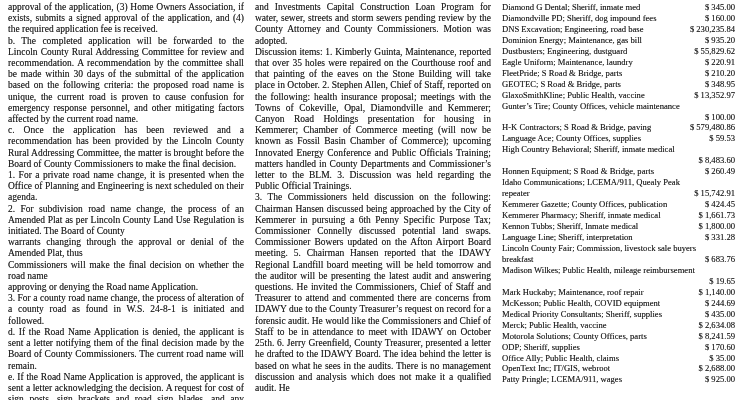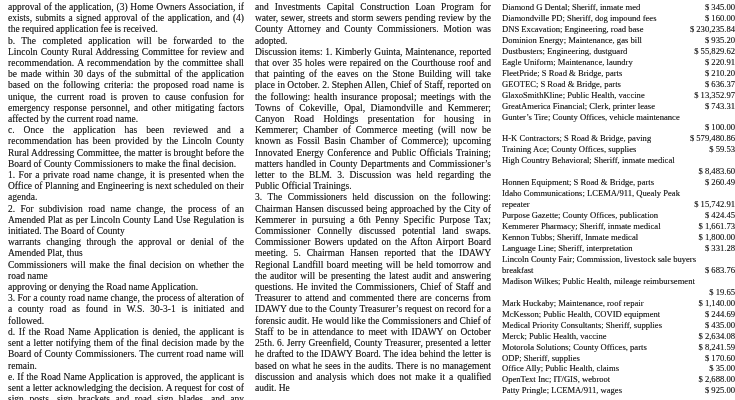--- a/index.html
+++ b/index.html
@@ -43,21 +43,21 @@
 <div class="page">
   <div class="col text-col" id="col-left">
       <p>approval of the application, (3) Home Owners Association, if exists, submits a signed approval of the application, and (4) the required application fee is received.</p>
       <p>b. The completed application will be forwarded to the Lincoln County Rural Addressing Committee for review and recommendation. A recommendation by the committee shall be made within 30 days of the submittal of the application based on the following criteria: the proposed road name is unique, the current road is proven to cause confusion for emergency response personnel, and other mitigating factors affected by the current road name.</p>
       <p>c. Once the application has been reviewed and a recommendation has been provided by the Lincoln County Rural Addressing Committee, the matter is brought before the Board of County Commissioners to make the final decision.</p>
       <p>1. For a private road name change, it is presented when the Office of Planning and Engineering is next scheduled on their agenda.</p>
       <p>2. For subdivision road name change, the process of an Amended Plat as per Lincoln County Land Use Regulation is initiated. The Board of County</p>
       <p>warrants changing through the approval or denial of the Amended Plat, thus</p>
       <p>Commissioners will make the final decision on whether the road name</p>
       <p>approving or denying the Road name Application.</p>
-      <p>3. For a county road name change, the process of alteration of a county road as found in W.S. 30-3-1 is initiated and followed.</p>
+      <p>3. For a county road name change, the process of alteration of a county road as found in W.S. 24-8-1 is initiated and followed.</p>
       <p>d. If the Road Name Application is denied, the applicant is sent a letter notifying them of the final decision made by the Board of County Commissioners. The current road name will remain.</p>
       <p>e. If the Road Name Application is approved, the applicant is sent a letter acknowledging the decision. A request for cost of sign posts, sign brackets and road sign blades, and any warning signs required will be contained in the approval letter.</p>
     </div>
   <div class="col text-col" id="col-middle">
       <p>and Investments Capital Construction Loan Program for water, sewer, streets and storm sewers pending review by the County Attorney and County Commissioners. Motion was adopted.</p>
       <p>Discussion items: 1. Kimberly Guinta, Maintenance, reported that over 35 holes were repaired on the Courthouse roof and that painting of the eaves on the Stone Building will take place in October. 2. Stephen Allen, Chief of Staff, reported on the following: health insurance proposal; meetings with the Towns of Cokeville, Opal, Diamondville and Kemmerer; Canyon Road Holdings presentation for housing in Kemmerer; Chamber of Commerce meeting (will now be known as Fossil Basin Chamber of Commerce); upcoming Innovated Energy Conference and Public Officials Training; matters handled in County Departments and Commissioner’s letter to the BLM. 3. Discussion was held regarding the Public Official Trainings.</p>
       <p>3. The Commissioners held discussion on the following: Chairman Hansen discussed being approached by the City of Kemmerer in pursuing a 6th Penny Specific Purpose Tax; Commissioner Connelly discussed potential land swaps. Commissioner Bowers updated on the Afton Airport Board meeting. 5. Chairman Hansen reported that the IDAWY Regional Landfill board meeting will be held tomorrow and the auditor will be presenting the latest audit and answering questions. He invited the Commissioners, Chief of Staff and Treasurer to attend and commented there are concerns from IDAWY due to the County Treasurer’s request on record for a forensic audit. He would like the Commissioners and Chief of Staff to be in attendance to meet with IDAWY on October 25th. 6. Jerry Greenfield, County Treasurer, presented a letter he drafted to the IDAWY Board. The idea behind the letter is based on what he sees in the audits. There is no management discussion and analysis which does not make it a qualified audit. He</p>
     </div>
   <div class="col pay-col" id="col-right">
       <div class="pay-row">
@@ -98,51 +98,45 @@
       </div>
       <div class="pay-row">
         <div class="flexline">
           <span class="pay-name">FleetPride; S Road &amp; Bridge, parts</span>
           <span class="pay-amt">$ 210.20</span>
         </div>
       </div>
       <div class="pay-row">
         <div class="flexline">
           <span class="pay-name">GEOTEC; S Road &amp; Bridge, parts</span>
-          <span class="pay-amt">$ 636.37</span>
+          <span class="pay-amt">$ 348.95</span>
         </div>
       </div>
       <div class="pay-row">
         <div class="flexline">
           <span class="pay-name">GlaxoSmithKline; Public Health, vaccine</span>
           <span class="pay-amt">$ 13,352.97</span>
         </div>
       </div>
       <div class="pay-row">
-        <div class="flexline">
-          <span class="pay-name">GreatAmerica Financial; Clerk, printer lease</span>
-          <span class="pay-amt">$ 743.31</span>
-        </div>
-      </div>
-      <div class="pay-row">
         <div class="pay-line1">Gunter’s Tire; County Offices, vehicle maintenance</div>
         <div class="flexline">
           <span class="pay-name"></span>
           <span class="pay-amt">$ 100.00</span>
         </div>
       </div>
       <div class="pay-row">
         <div class="flexline">
           <span class="pay-name">H-K Contractors; S Road &amp; Bridge, paving</span>
           <span class="pay-amt">$ 579,480.86</span>
         </div>
       </div>
       <div class="pay-row">
         <div class="flexline">
-          <span class="pay-name">Training Ace; County Offices, supplies</span>
+          <span class="pay-name">Language Ace; County Offices, supplies</span>
           <span class="pay-amt">$ 59.53</span>
         </div>
       </div>
       <div class="pay-row">
         <div class="pay-line1">High Country Behavioral; Sheriff, inmate medical</div>
         <div class="flexline">
           <span class="pay-name"></span>
           <span class="pay-amt">$ 8,483.60</span>
         </div>
       </div>
@@ -154,21 +148,21 @@
       </div>
       <div class="pay-row">
         <div class="pay-line1">Idaho  Communications;  LCEMA/911,  Quealy  Peak</div>
         <div class="flexline">
           <span class="pay-name">repeater</span>
           <span class="pay-amt">$ 15,742.91</span>
         </div>
       </div>
       <div class="pay-row">
         <div class="flexline">
-          <span class="pay-name">Purpose Gazette; County Offices, publication</span>
+          <span class="pay-name">Kemmerer Gazette; County Offices, publication</span>
           <span class="pay-amt">$ 424.45</span>
         </div>
       </div>
       <div class="pay-row">
         <div class="flexline">
           <span class="pay-name">Kemmerer Pharmacy; Sheriff, inmate medical</span>
           <span class="pay-amt">$ 1,661.73</span>
         </div>
       </div>
       <div class="pay-row">

